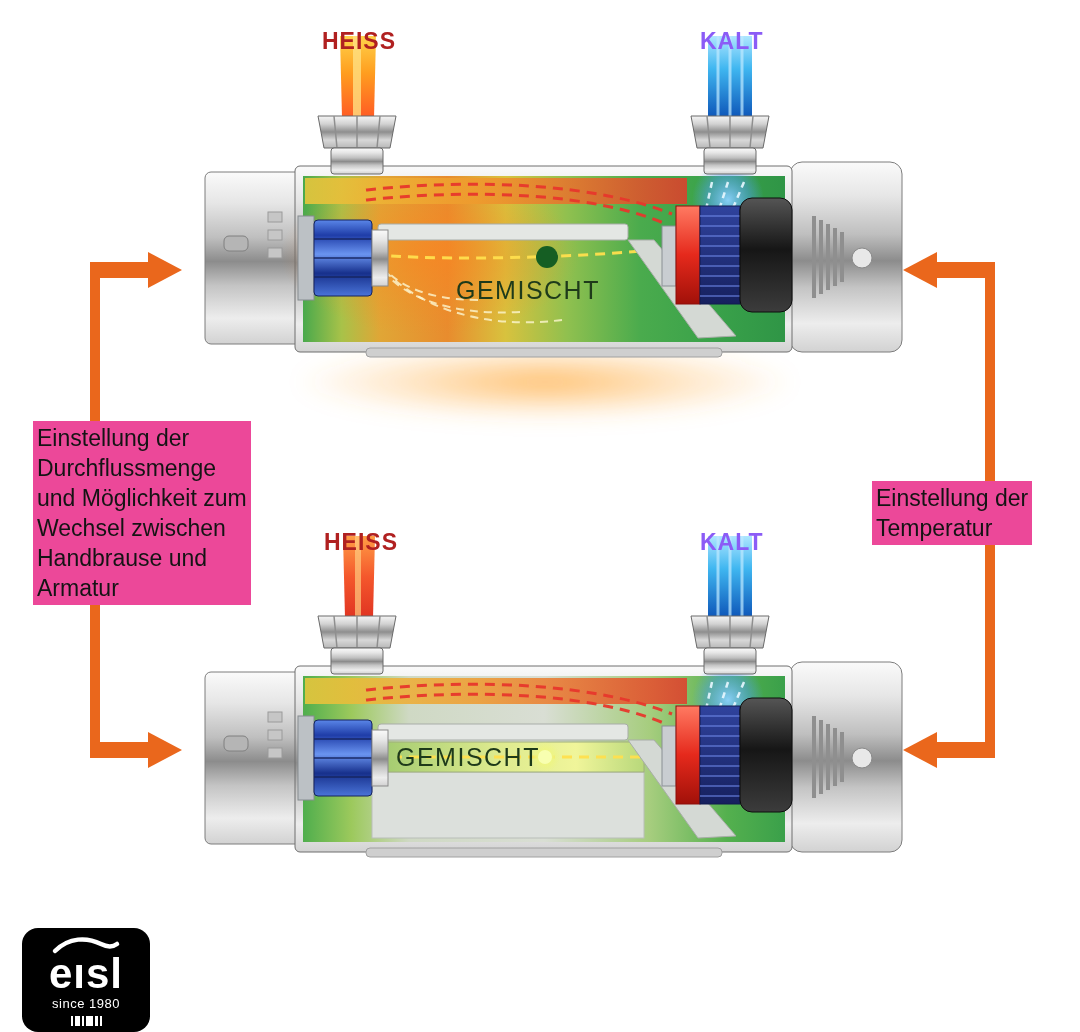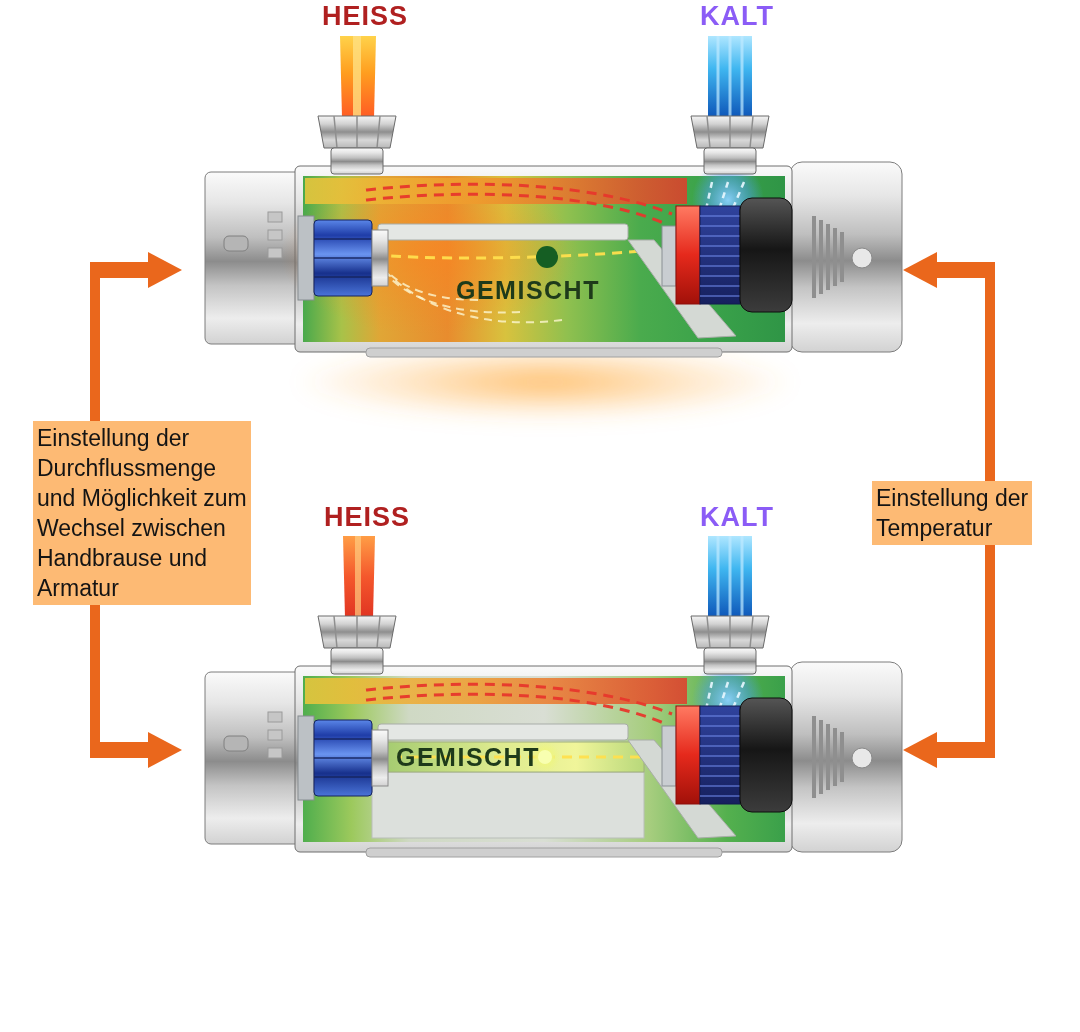--- a/index.html
+++ b/index.html
@@ -1,24 +1,24 @@
 <!DOCTYPE html>
 <html><head>
 <meta charset="utf-8">
 <style>
   html,body{margin:0;padding:0;background:#fff;}
   .stage{position:relative;width:1080px;height:1032px;background:#ffffff;overflow:hidden;
          font-family:"Liberation Sans", sans-serif;}
   .art{position:absolute;left:0;top:0;}
-  .lbl{position:absolute;font-size:27px;font-weight:bold;letter-spacing:1px;}
+  .lbl{position:absolute;font-size:23px;font-weight:bold;letter-spacing:1px;margin-top:27px;}
   .lbl.hot{color:#b02020;}
   .lbl.cold{color:#8b5cf6;}
-  .mixed{position:absolute;font-size:25px;font-weight:bold;letter-spacing:1.5px;color:#1e3a1a;}
+  .mixed{position:absolute;font-size:25px;font-weight:normal;letter-spacing:1.5px;color:#1e3a1a;}
   .note{position:absolute;font-size:23px;line-height:30px;color:#141414;white-space:pre-line;
-        background:#fdba74;padding:2px 4px;}
+        background:#ec4899;padding:2px 4px;}
   .dash-red{stroke:#e7372c;stroke-width:3;fill:none;stroke-dasharray:10 7;opacity:.95;}
   .dash-yellow{stroke:#ffdf4d;stroke-width:3;fill:none;stroke-dasharray:10 7;opacity:.95;}
   .dash-white{stroke:#fdf6d0;stroke-width:2;fill:none;stroke-dasharray:8 6;opacity:.8;}
   .dash-cold{stroke:#e8f7ff;stroke-width:2.5;fill:none;stroke-dasharray:6 5;opacity:.9;}
   .logo{position:absolute;left:22px;top:928px;width:128px;height:104px;background:#000;
         border-radius:16px;color:#fff;display:flex;flex-direction:column;align-items:center;
         justify-content:flex-start;}
   .logo .swoosh{margin-top:7px;}
   .logo .brand{font-size:42px;font-weight:bold;line-height:0.9;letter-spacing:1px;}
   .logo .tagline{font-size:13px;margin-top:3px;letter-spacing:.5px;}
@@ -261,14 +261,29 @@
 
 <div class="note" style="left:33px;top:421px;max-width:250px;">Einstellung der
 Durchflussmenge
 und Möglichkeit zum
 Wechsel zwischen
 Handbrause und
 Armatur</div>
 <div class="note" style="left:872px;top:481px;max-width:190px;">Einstellung der
 Temperatur</div>
 
-
+<div class="logo">
+  <svg class="swoosh" width="70" height="20" viewBox="0 0 70 20">
+    <path d="M4,16 C18,2 36,2 50,9 C56,12 62,12 66,9" stroke="#fff" stroke-width="4.5" fill="none" stroke-linecap="round"></path>
+  </svg>
+  <div class="brand">eısl</div>
+  <div class="tagline">since 1980</div>
+  <div class="barcode">
+        <i></i>
+        <i></i>
+        <i></i>
+        <i></i>
+        <i></i>
+        <i></i>
+      </div>
 </div>
 
+</div>
+
 </body></html>

